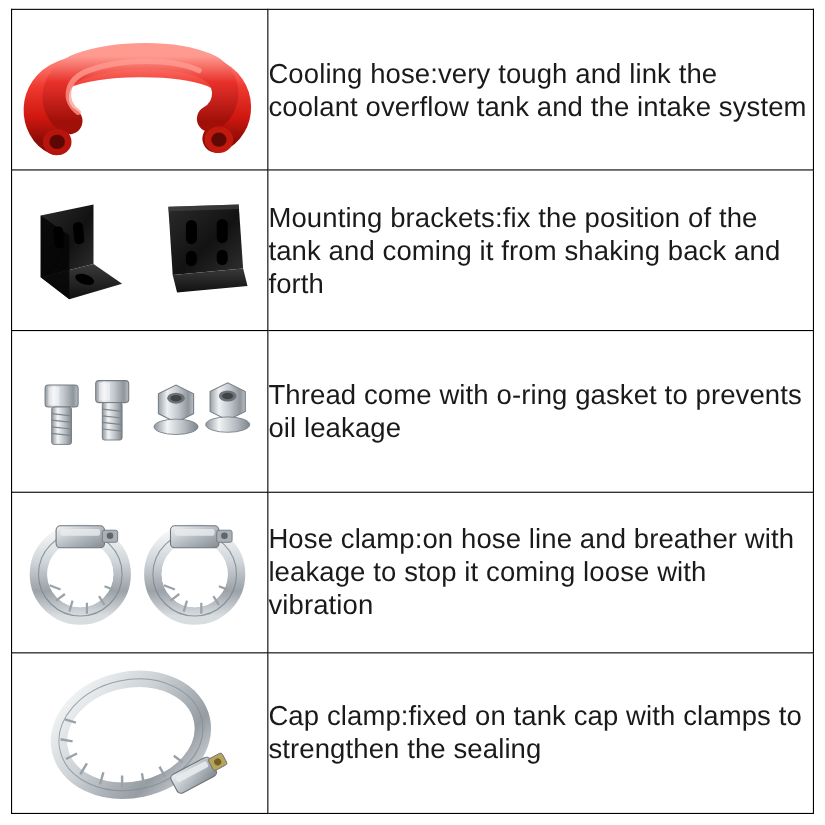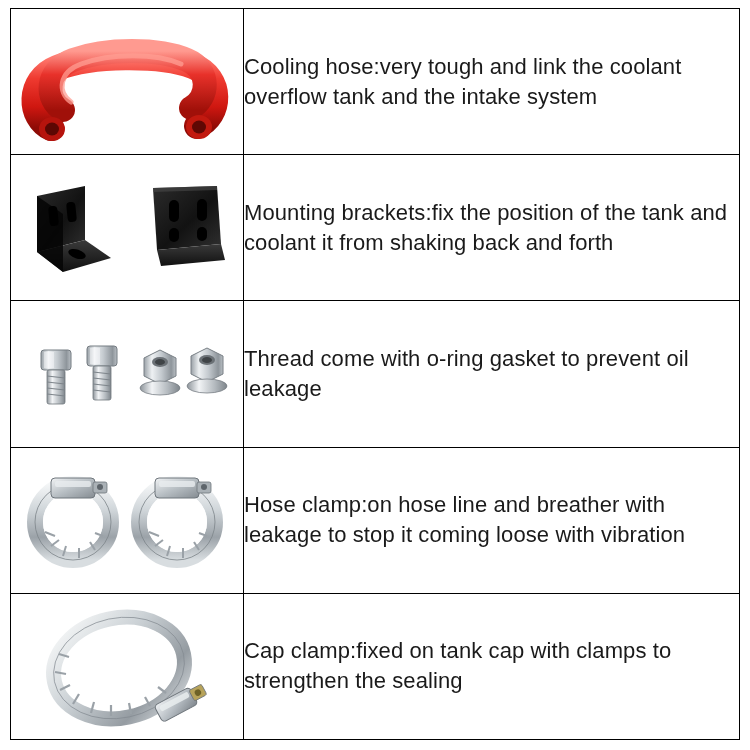--- a/index.html
+++ b/index.html
@@ -35,21 +35,21 @@
     padding: 0;
   }
   .cell-image {
     width: 232px;
     text-align: center;
   }
   .cell-text {
     padding: 0 14px 0 18px;
   }
   .desc {
-    font-size: 22px;
+    font-size: 25px;
     line-height: 30px;
     color: #1a1a1a;
     letter-spacing: 0.1px;
   }
   .img-wrap {
     width: 230px;
     height: 144px;
     position: relative;
     overflow: hidden;
   }
@@ -138,21 +138,21 @@
                 <rect x="158" y="44" width="10" height="22" rx="5" fill="#000"></rect>
                 <rect x="186" y="43" width="10" height="22" rx="5" fill="#000"></rect>
                 <rect x="158" y="72" width="10" height="14" rx="5" fill="#000"></rect>
                 <rect x="186" y="71" width="10" height="14" rx="5" fill="#000"></rect>
                 <polygon points="142,32 206,30 206,34 142,36" fill="#4a4a4a" opacity="0.6"></polygon>
               </g>
             </svg>
           </div>
         </td>
         <td class="cell-text">
-          <div class="desc">Mounting brackets:fix the position of the tank and coolant it from shaking back and forth</div>
+          <div class="desc">Mounting brackets:fix the position of the tank and coming it from shaking back and forth</div>
         </td>
       </tr>
 
       <tr>
         <td class="cell-image">
           <div class="img-wrap">
             <svg class="bolt-svg" width="230" height="144" viewBox="0 0 230 144">
               <defs>
                 <linearGradient id="steel" x1="0" y1="0" x2="1" y2="0">
                   <stop offset="0%" stop-color="#9aa1a7"></stop>
@@ -203,21 +203,21 @@
               <g>
                 <polygon points="180,54 196,46 212,54 212,72 196,80 180,72" fill="url(#steel)" stroke="#787f85" stroke-width="1"></polygon>
                 <ellipse cx="196" cy="84" rx="20" ry="7" fill="url(#steel2)" stroke="#787f85" stroke-width="0.8"></ellipse>
                 <ellipse cx="196" cy="58" rx="8" ry="5" fill="#6b7176"></ellipse>
                 <ellipse cx="196" cy="58" rx="5" ry="3" fill="#3f4447"></ellipse>
               </g>
             </svg>
           </div>
         </td>
         <td class="cell-text">
-          <div class="desc">Thread come with o-ring gasket to prevent oil leakage</div>
+          <div class="desc">Thread come with o-ring gasket to prevents oil leakage</div>
         </td>
       </tr>
 
       <tr>
         <td class="cell-image">
           <div class="img-wrap">
             <svg class="clamp-svg" width="230" height="144" viewBox="0 0 230 144">
               <defs>
                 <linearGradient id="bandGrad" x1="0" y1="0" x2="0" y2="1">
                   <stop offset="0%" stop-color="#f4f6f7"></stop>

